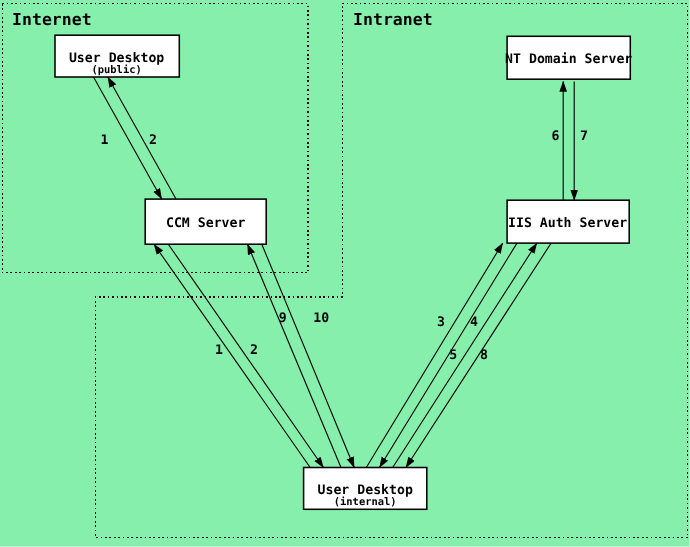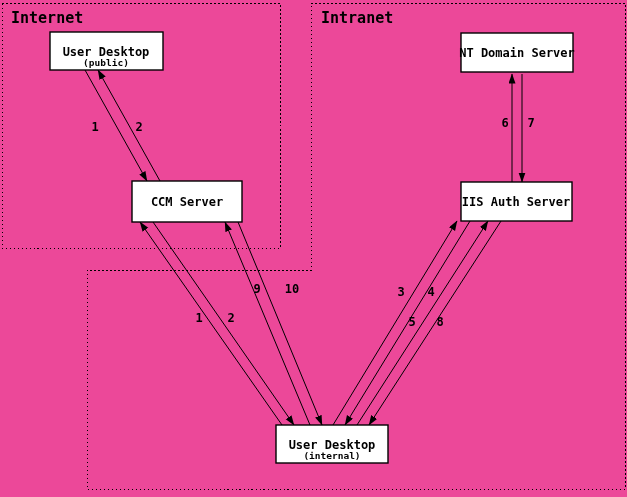--- a/index.html
+++ b/index.html
@@ -1,16 +1,16 @@
 <!DOCTYPE html>
 <html><head>
 <meta charset="utf-8">
 <style>
   html,body{margin:0;padding:0;background:#ffffff;}
-  .canvas{position:relative;width:627px;height:497px;background:#ec4899;overflow:hidden;}
+  .canvas{position:relative;width:627px;height:497px;background:#86efac;overflow:hidden;}
   svg{display:block;}
   .node-rect{fill:#ffffff;stroke:#000000;stroke-width:1.4;}
   .region-stroke{fill:none;stroke:#000000;stroke-width:1;stroke-dasharray:1.5 2.5;shape-rendering:crispEdges;}
   .edge{stroke:#000000;stroke-width:1;fill:none;}
   .arrowhead{fill:#000000;}
   text{font-family:"DejaVu Sans Mono","Liberation Mono",monospace;fill:#000000;}
   .region-label{font-size:15px;font-weight:bold;}
   .node-title{font-size:12px;font-weight:bold;text-anchor:middle;}
   .node-subtitle{font-size:9.5px;font-weight:bold;text-anchor:middle;}
   .edge-label{font-size:12px;font-weight:bold;text-anchor:middle;}

